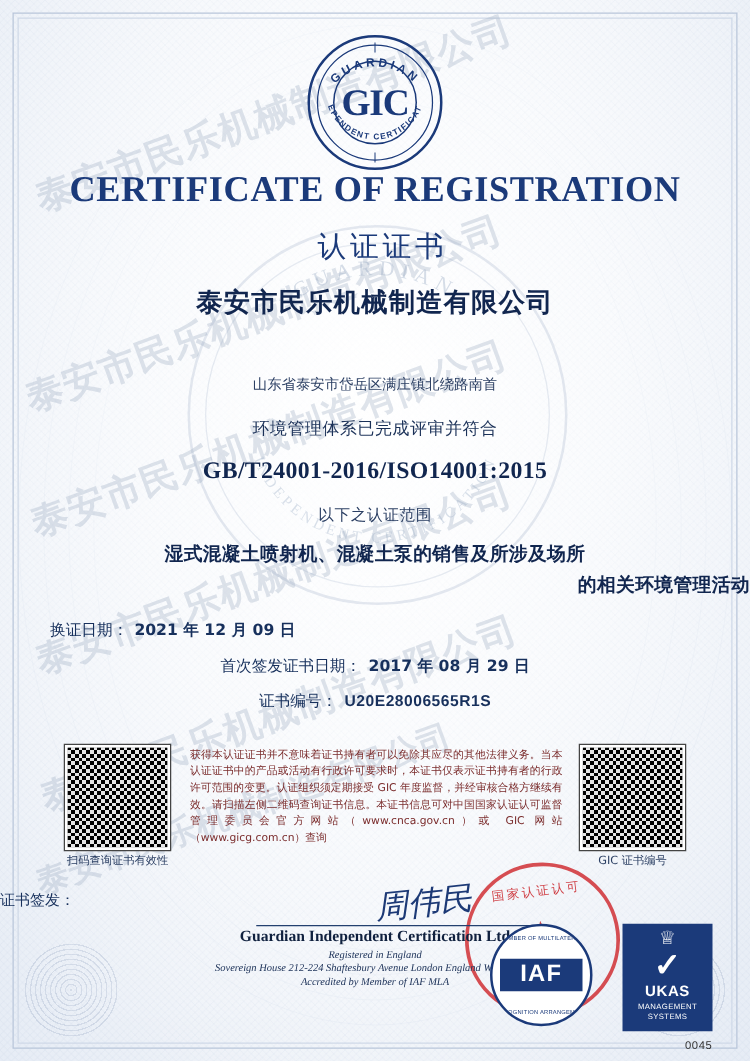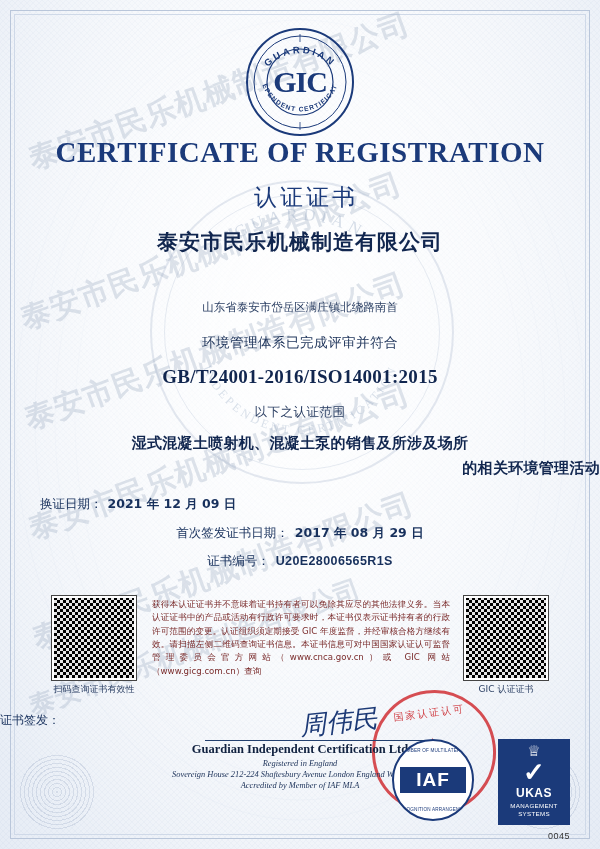--- a/index.html
+++ b/index.html
@@ -579,21 +579,21 @@
     <span>证书编号：</span><span class="val">U20E28006565R1S</span>
   </div>
 
   <div class="qr-left">
     <div class="qr-box"></div>
     <div class="qr-caption">扫码查询证书有效性</div>
   </div>
 
   <div class="qr-right">
     <div class="qr-box"></div>
-    <div class="qr-caption right">GIC 认证证书</div>
+    <div class="qr-caption right">GIC 证书编号</div>
   </div>
 
   <div class="disclaimer">获得本认证证书并不意味着证书持有者可以免除其应尽的其他法律义务。当本认证证书中的产品或活动有行政许可要求时，本证书仅表示证书持有者的行政许可范围的变更。认证组织须定期接受 GIC 年度监督，并经审核合格方继续有效。请扫描左侧二维码查询证书信息。本证书信息可对中国国家认证认可监督管理委员会官方网站（www.cnca.gov.cn）或 GIC 网站（www.gicg.com.cn）查询</div>
 
   <div class="sig-label">
     <span class="inner">证书签发：</span>
   </div>
   <div class="signature-script">周伟民</div>
 
   <div class="stamp">

